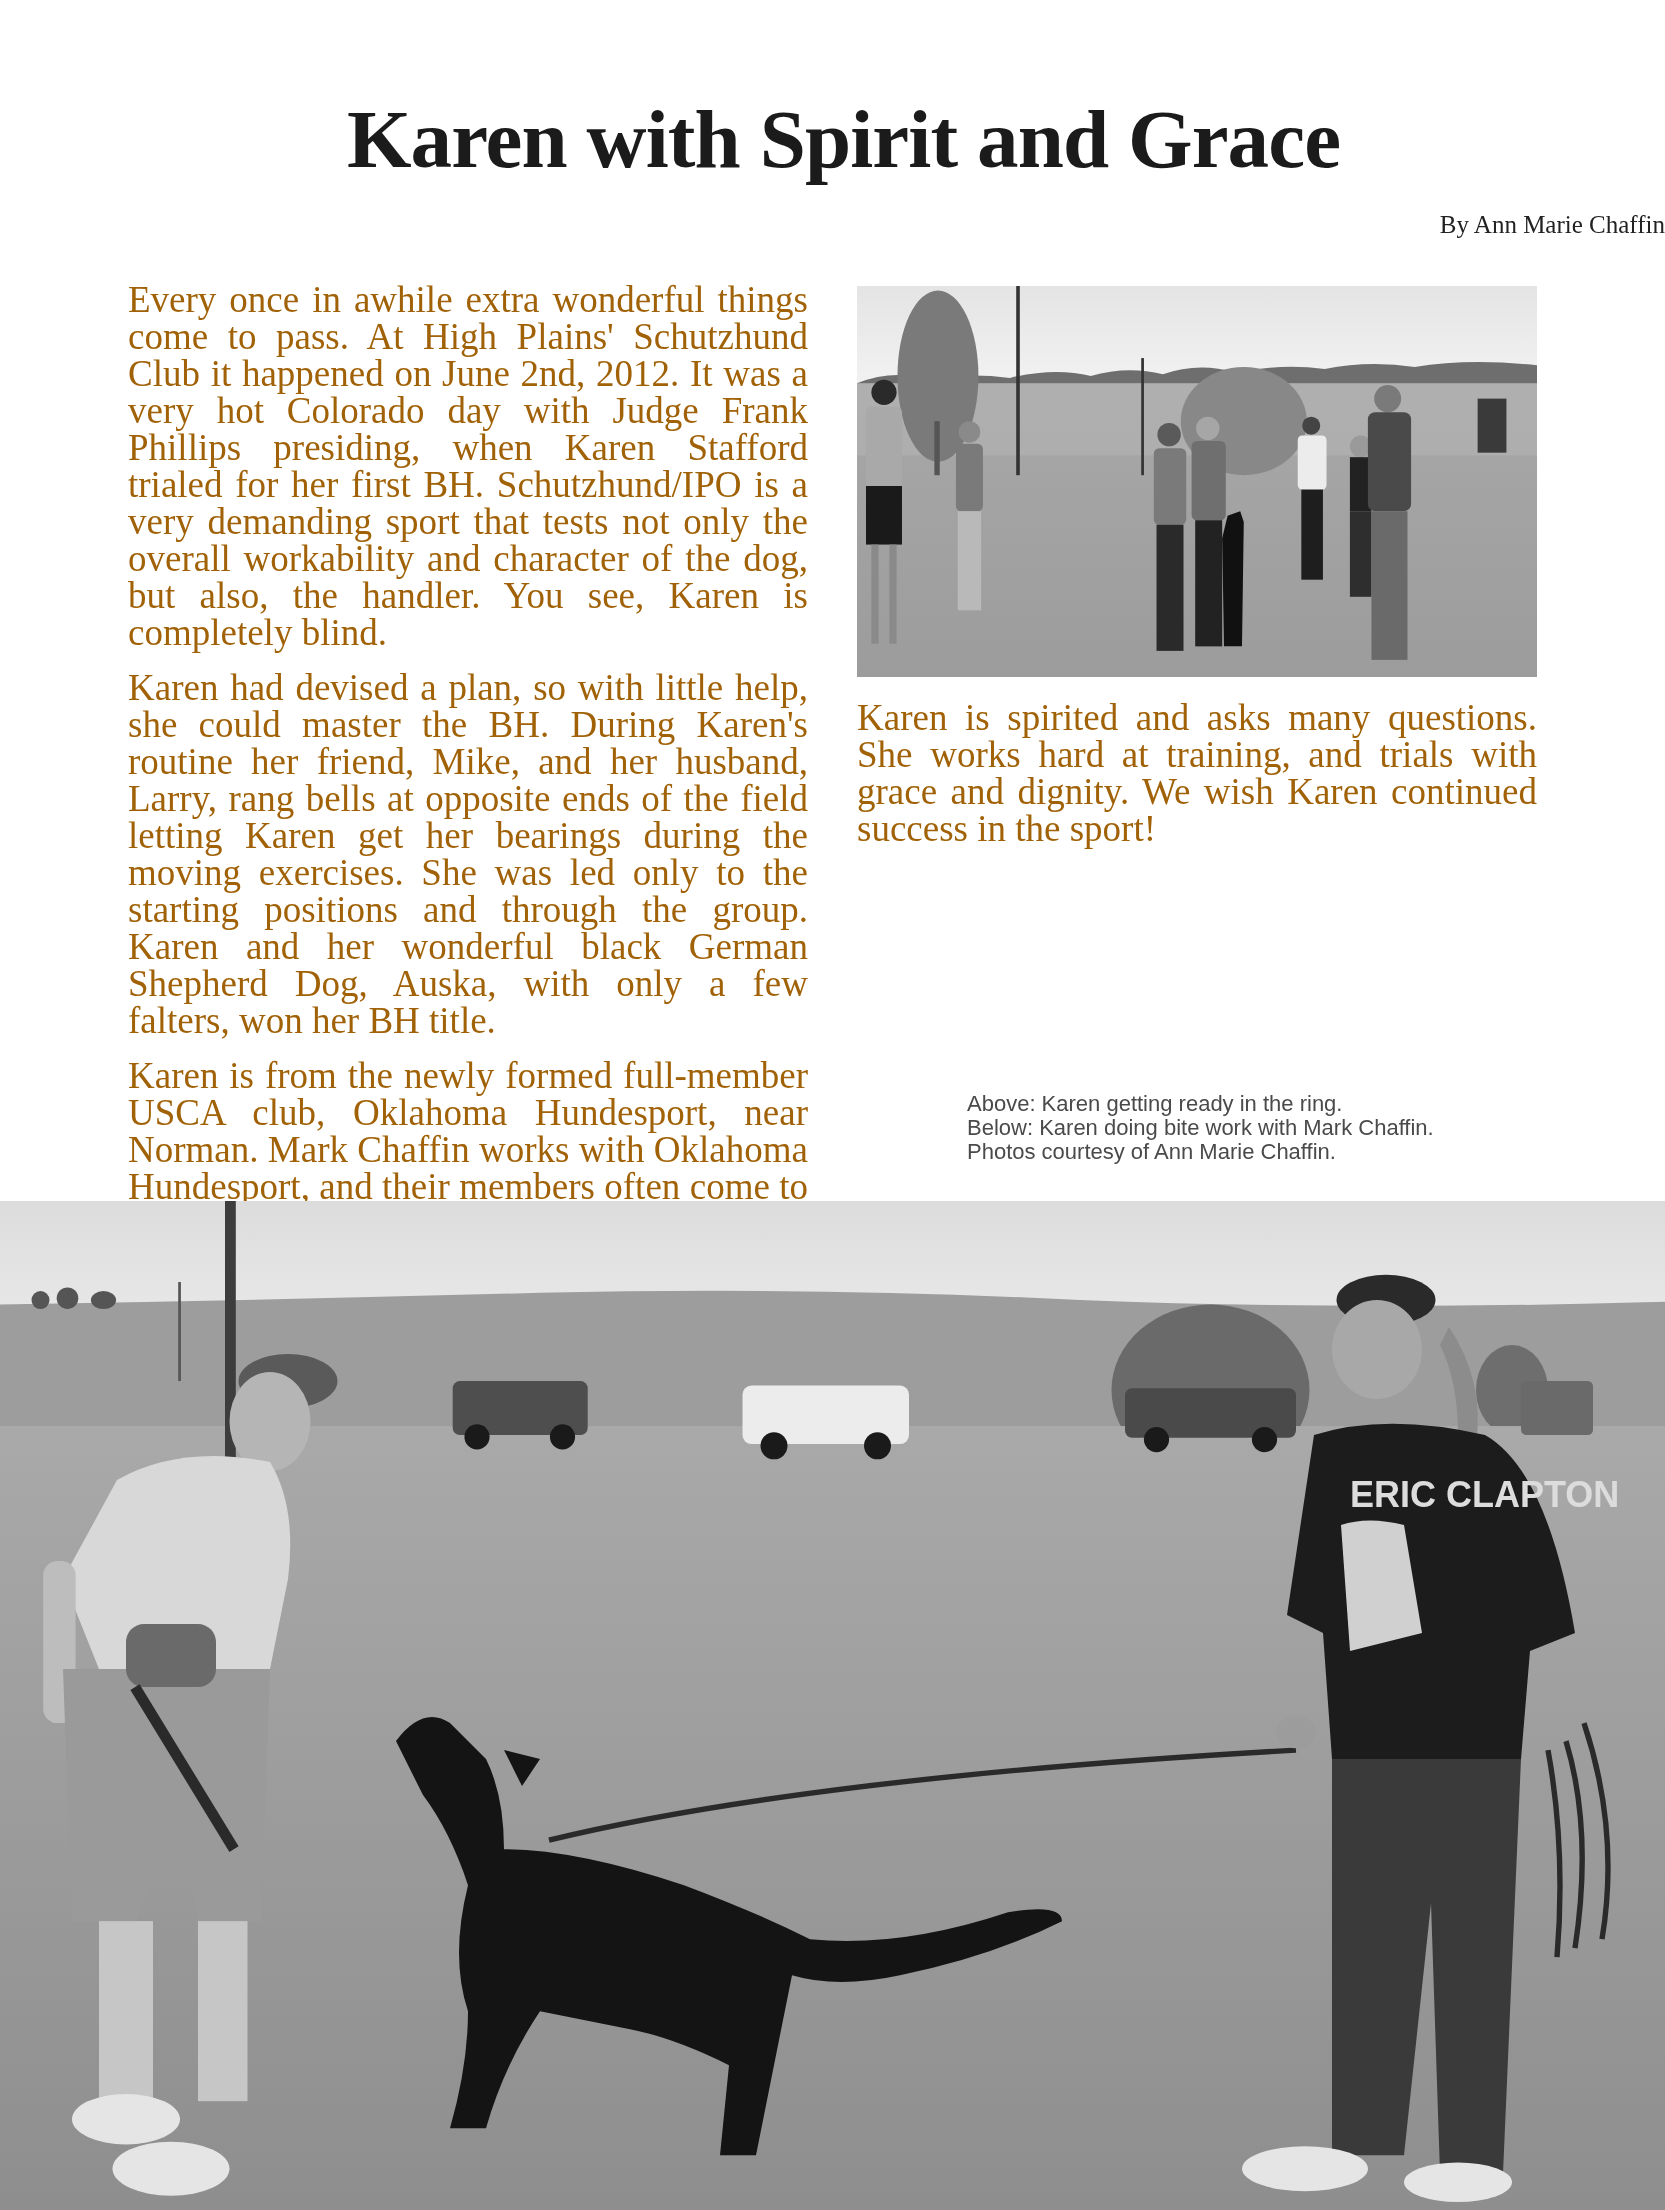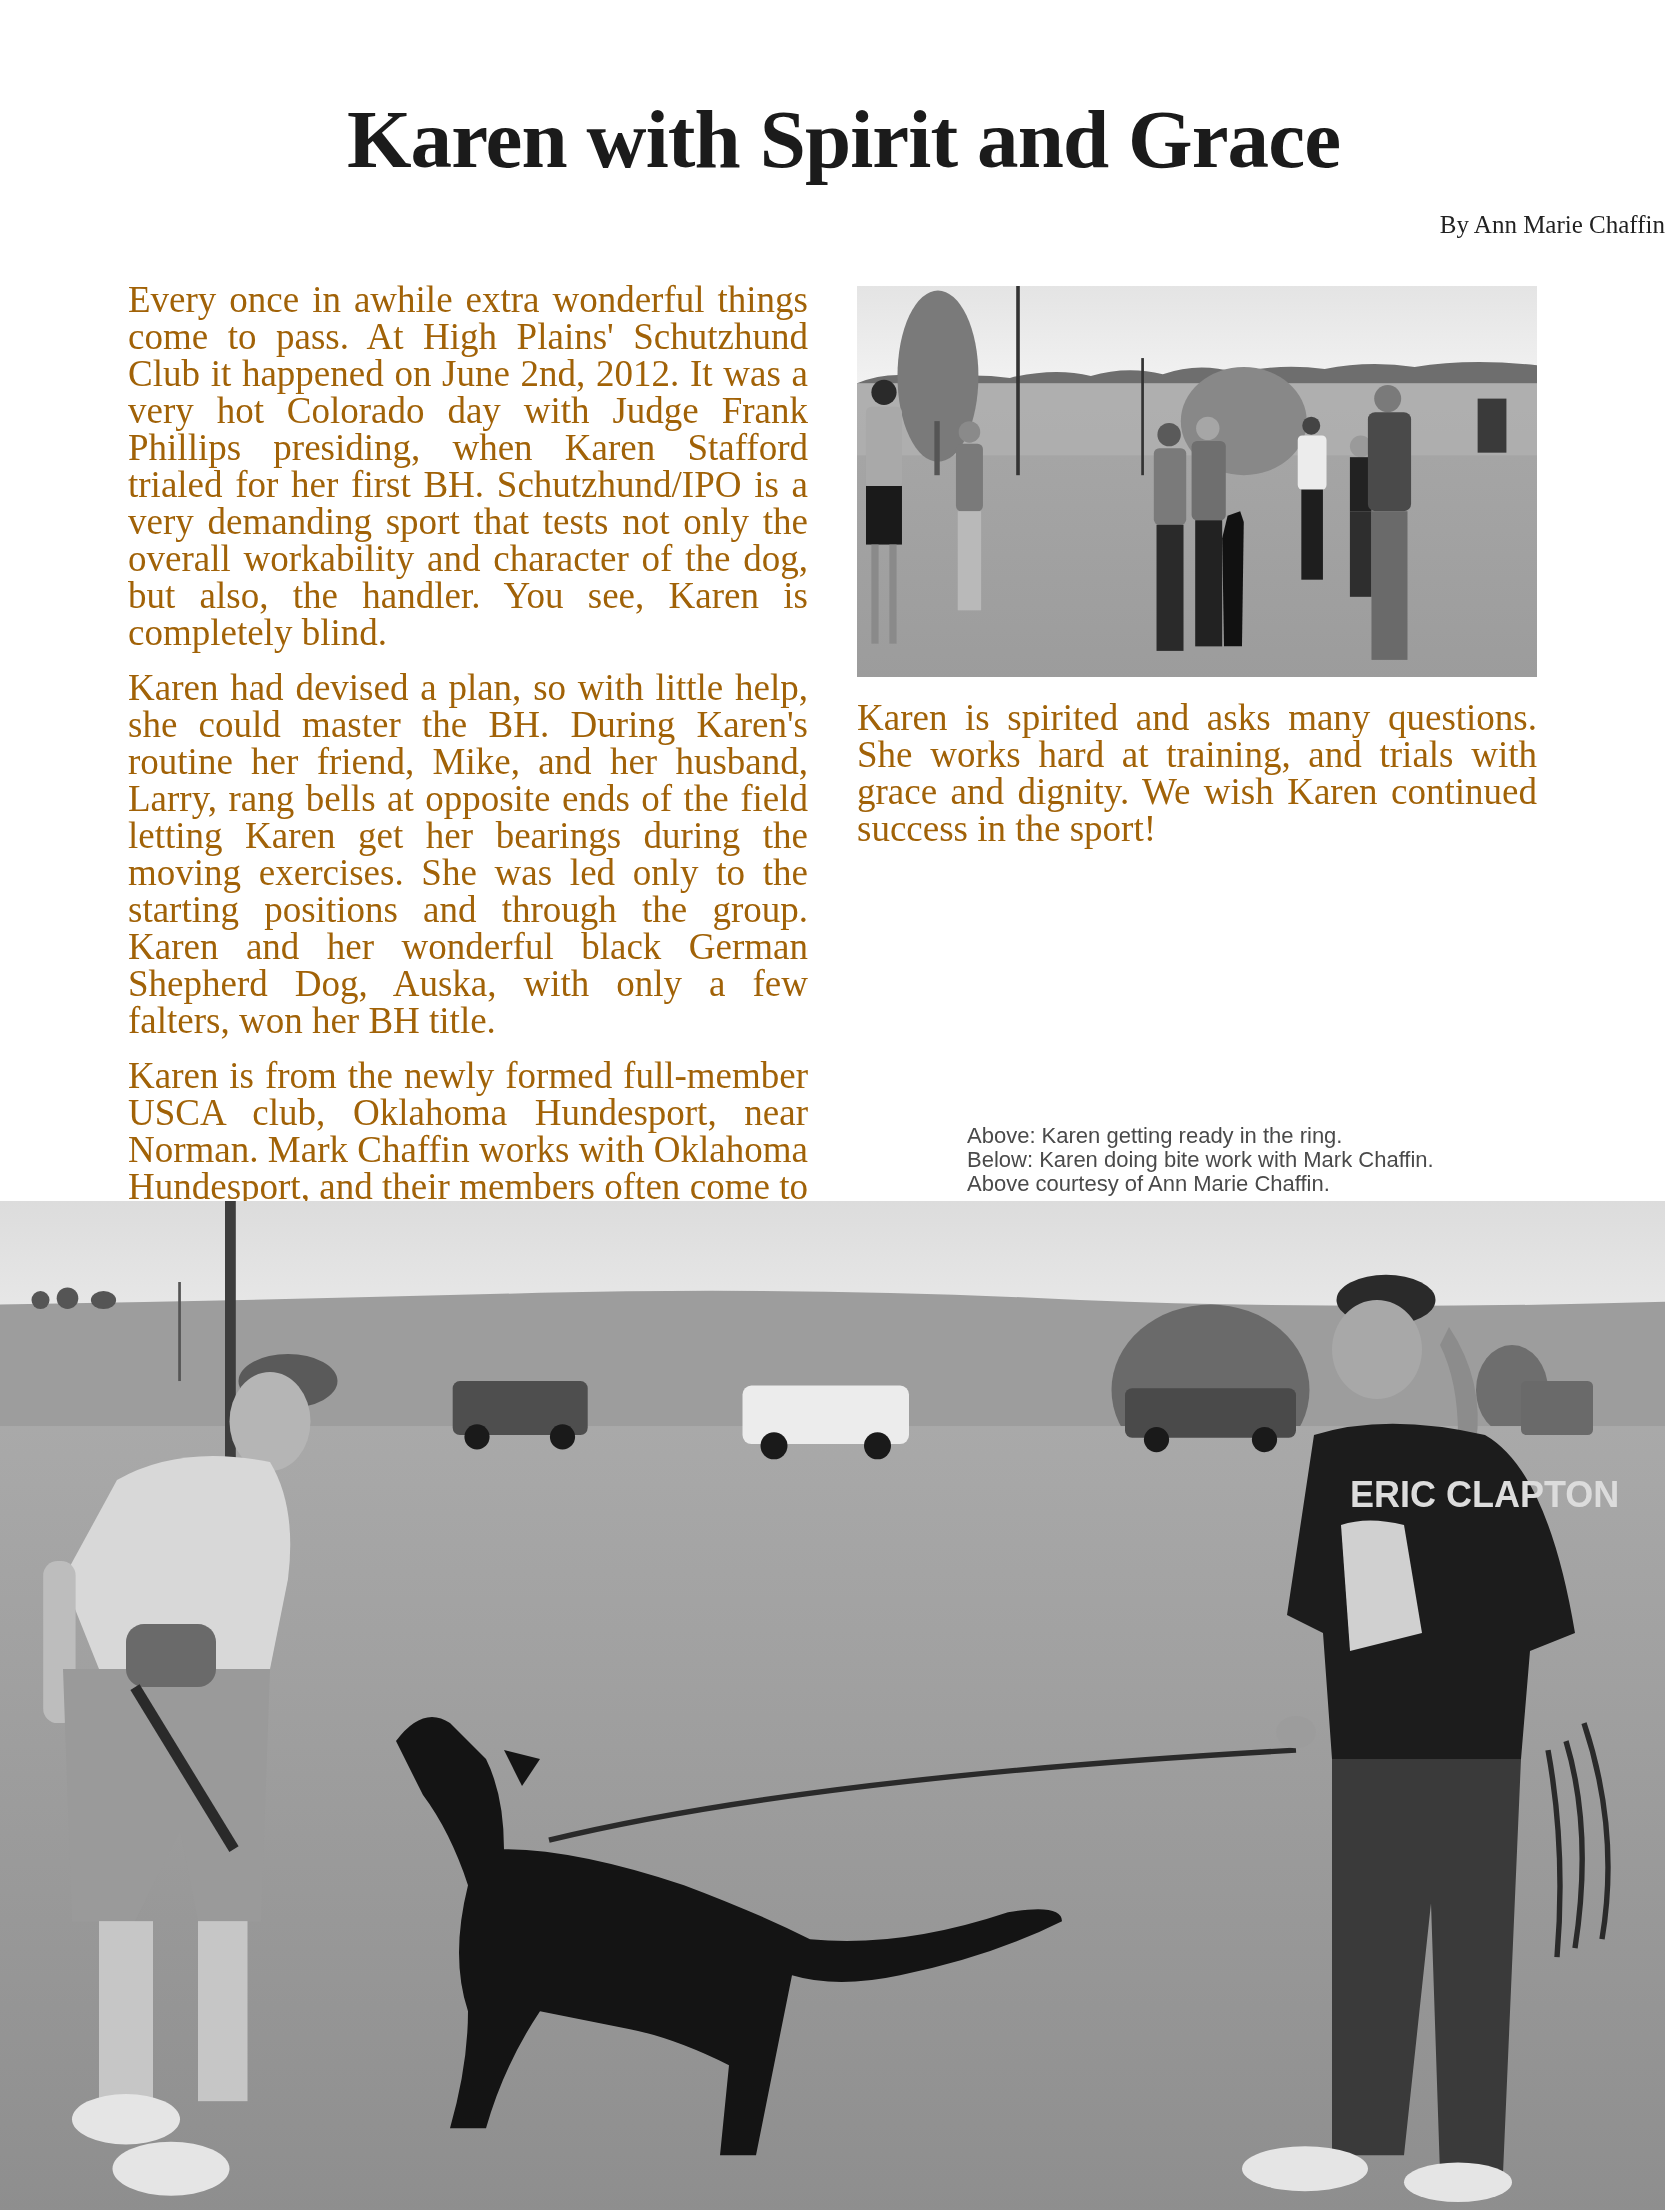--- a/index.html
+++ b/index.html
@@ -64,21 +64,20 @@
     }
     .caption {
       position: absolute;
       left: 967px;
       top: 1092px;
       width: 576px;
       font-family: "Liberation Sans", "DejaVu Sans", sans-serif;
       font-size: 22px;
       line-height: 24px;
       color: #4a4a4a;
-      margin-top: 32px;
     }
     .caption div { white-space: nowrap; }
 
     
     .photo-top {
       position: absolute;
       left: 857px;
       top: 286px;
       width: 680px;
       height: 391px;
@@ -179,21 +178,21 @@
   </svg>
 </div>
 
 <div class="col col-right-text">
   <p>Karen is spirited and asks many questions. She works hard at training, and trials with grace and dignity. We wish Karen continued success in the sport!</p>
 </div>
 
 <div class="caption">
   <div>Above: Karen getting ready in the ring.</div>
   <div>Below: Karen doing bite work with Mark Chaffin.</div>
-  <div>Above courtesy of Ann Marie Chaffin.</div>
+  <div>Photos courtesy of Ann Marie Chaffin.</div>
 </div>
 
 <div class="photo-bottom" role="img" aria-label="Karen doing bite work with Mark Chaffin">
   <svg viewBox="0 0 1850 1122" preserveAspectRatio="none">
     <defs>
       <linearGradient id="skyB" x1="0" y1="0" x2="0" y2="1">
         <stop offset="0" stop-color="#dcdcdc"></stop>
         <stop offset="1" stop-color="#e8e8e8"></stop>
       </linearGradient>
       <linearGradient id="grassB" x1="0" y1="0" x2="0" y2="1">

